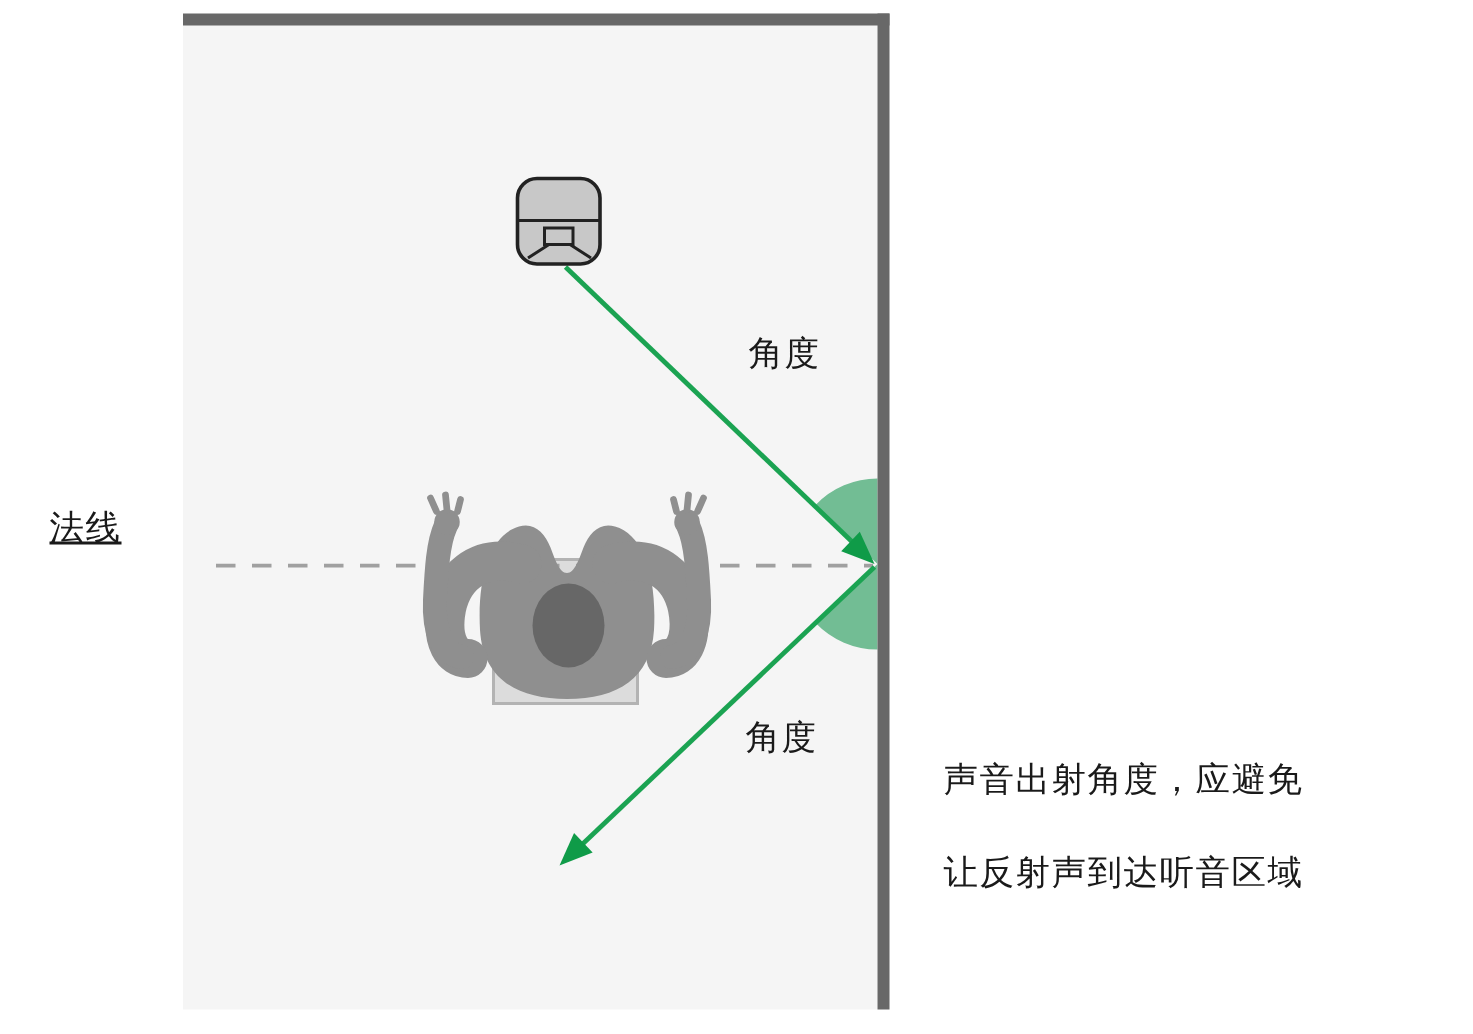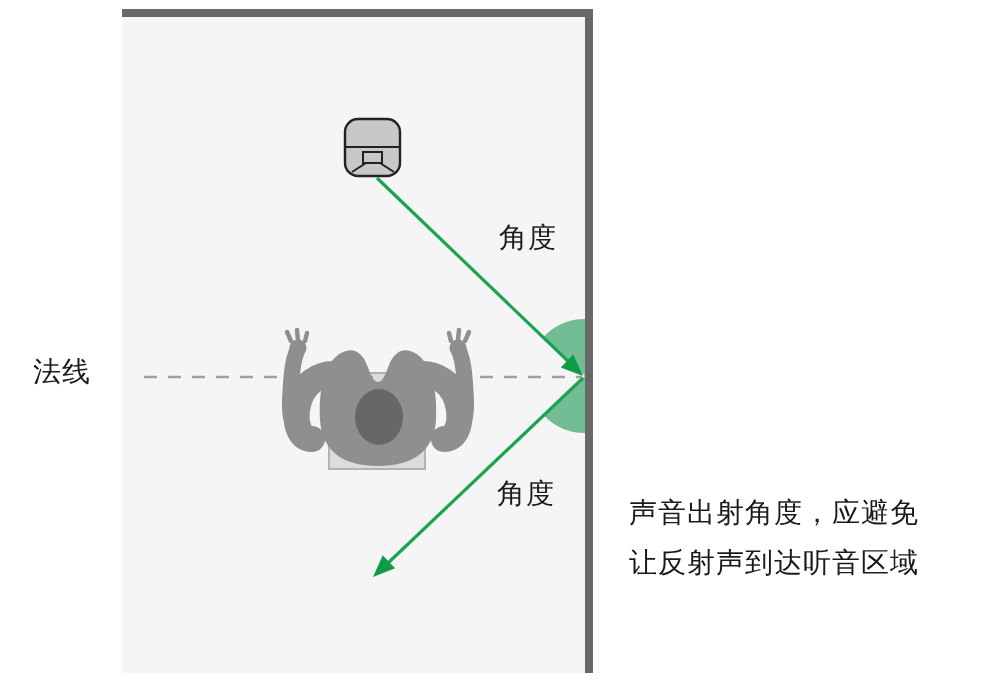--- a/index.html
+++ b/index.html
@@ -9,30 +9,30 @@
     position: relative;
     width: 982px;
     height: 689px;
     background: #ffffff;
     overflow: hidden;
   }
   .scene svg { position: absolute; left: 0; top: 0; }
   .label {
     position: absolute;
     color: #1a1a1a;
-    font-size: 28px;
+    font-size: 23px;
     line-height: 1.0;
     white-space: nowrap;
     letter-spacing: 1px;
   }
-  .label-normal   { left: 33px;  top: 358px; }
+  .label-normal   { left: 33px;  top: 340px; text-decoration: underline; }
   .label-angle-top    { left: 499px; top: 224px; }
   .label-angle-bottom { left: 497px; top: 480px; }
   .label-incident { left: 629px; top: 217px; }
-  .label-outgoing { left: 629px; top: 488px; line-height: 50px; white-space: normal; width: 345px; }
+  .label-outgoing { left: 629px; top: 488px; line-height: 62px; white-space: normal; width: 345px; }
 </style>
 </head>
 <body>
 
 <div class="scene">
 
   <svg width="982" height="689" viewBox="0 0 982 689">
 
     <rect x="122" y="10" width="463" height="663" fill="#f5f5f5"></rect>
 

